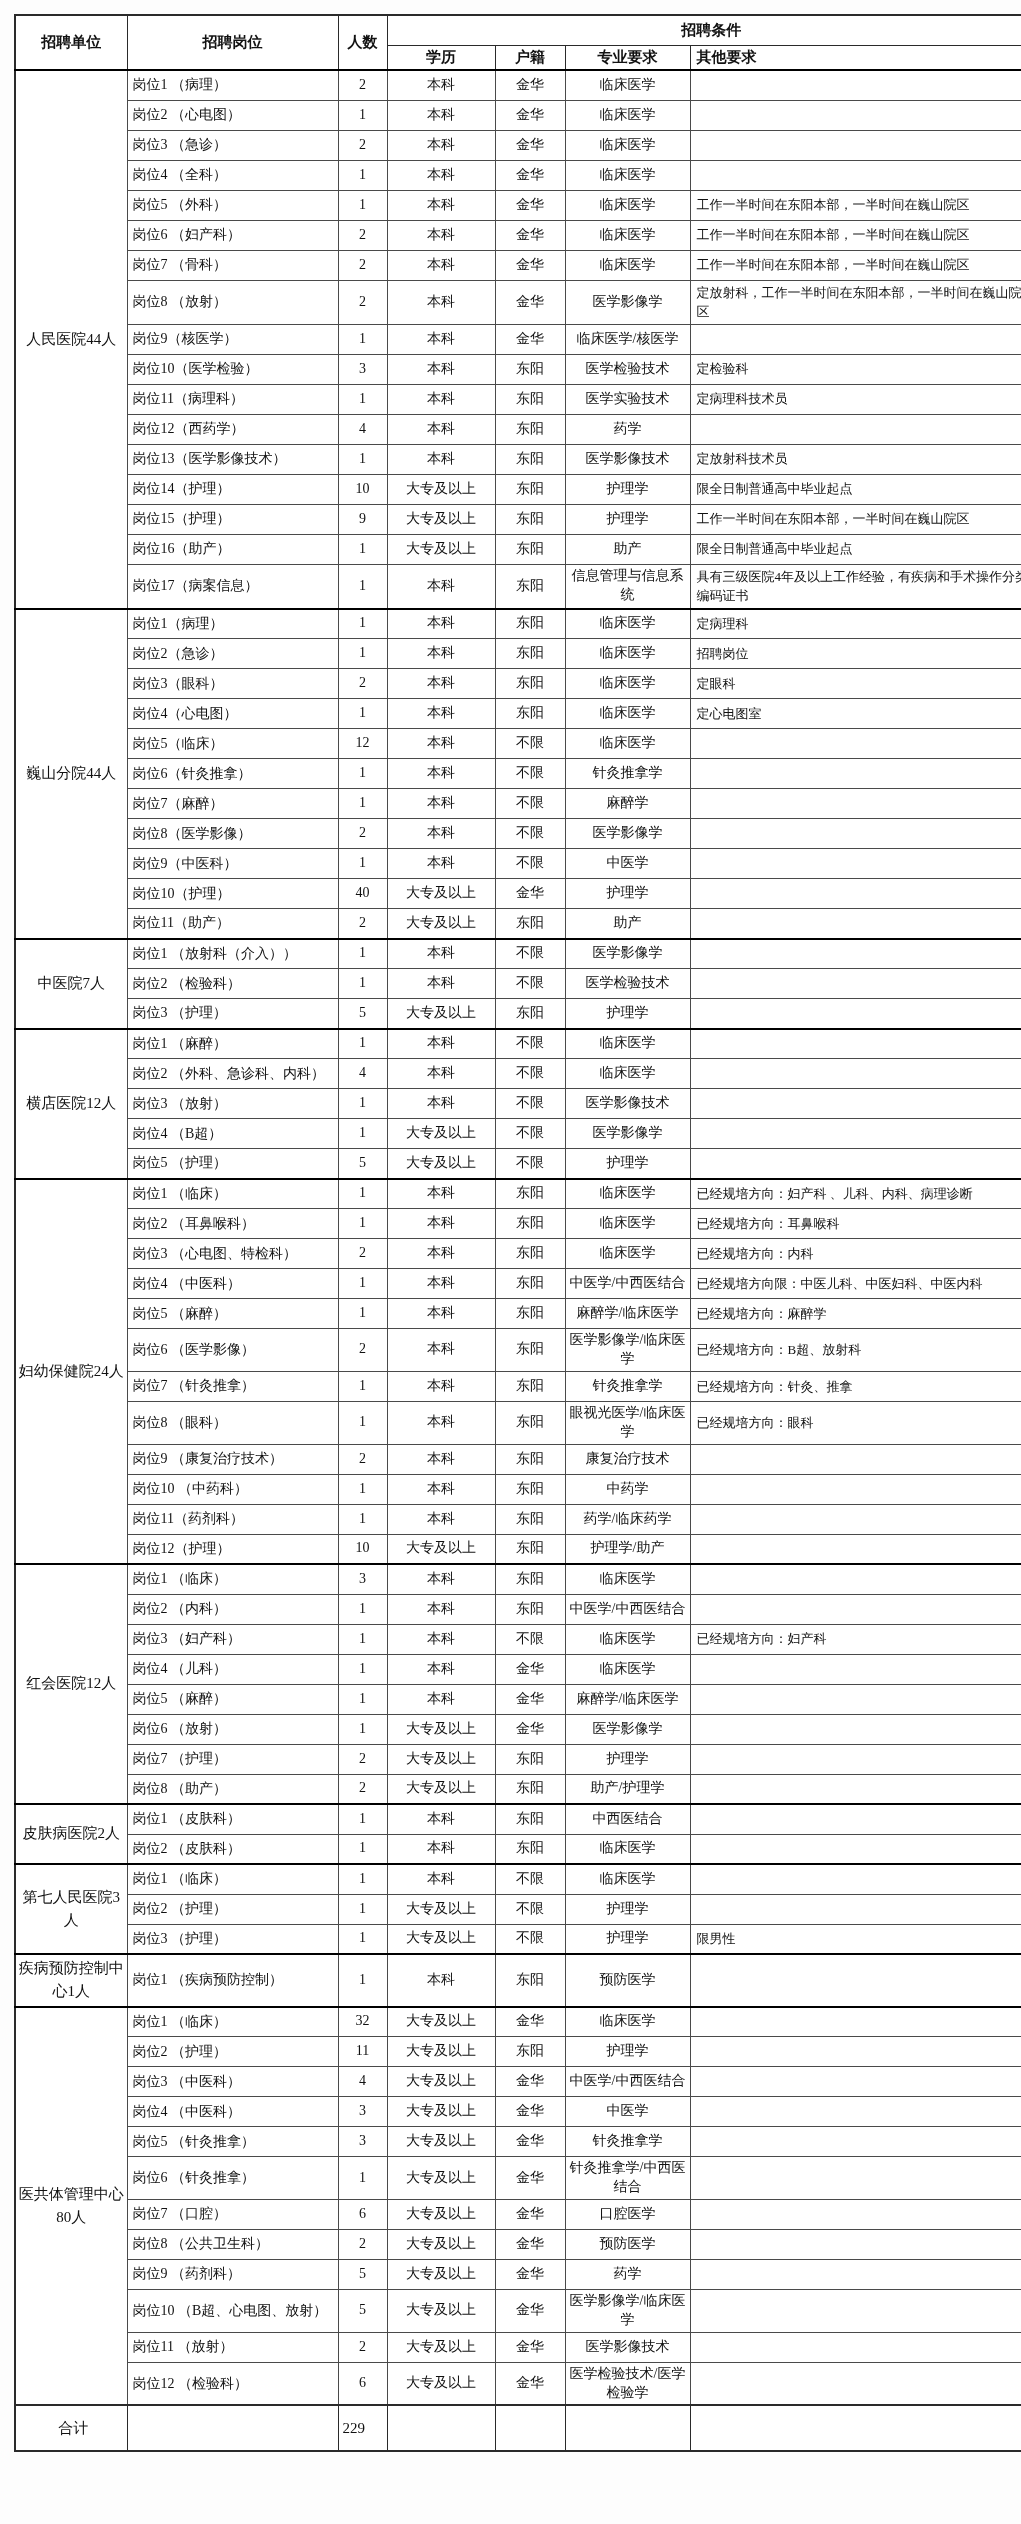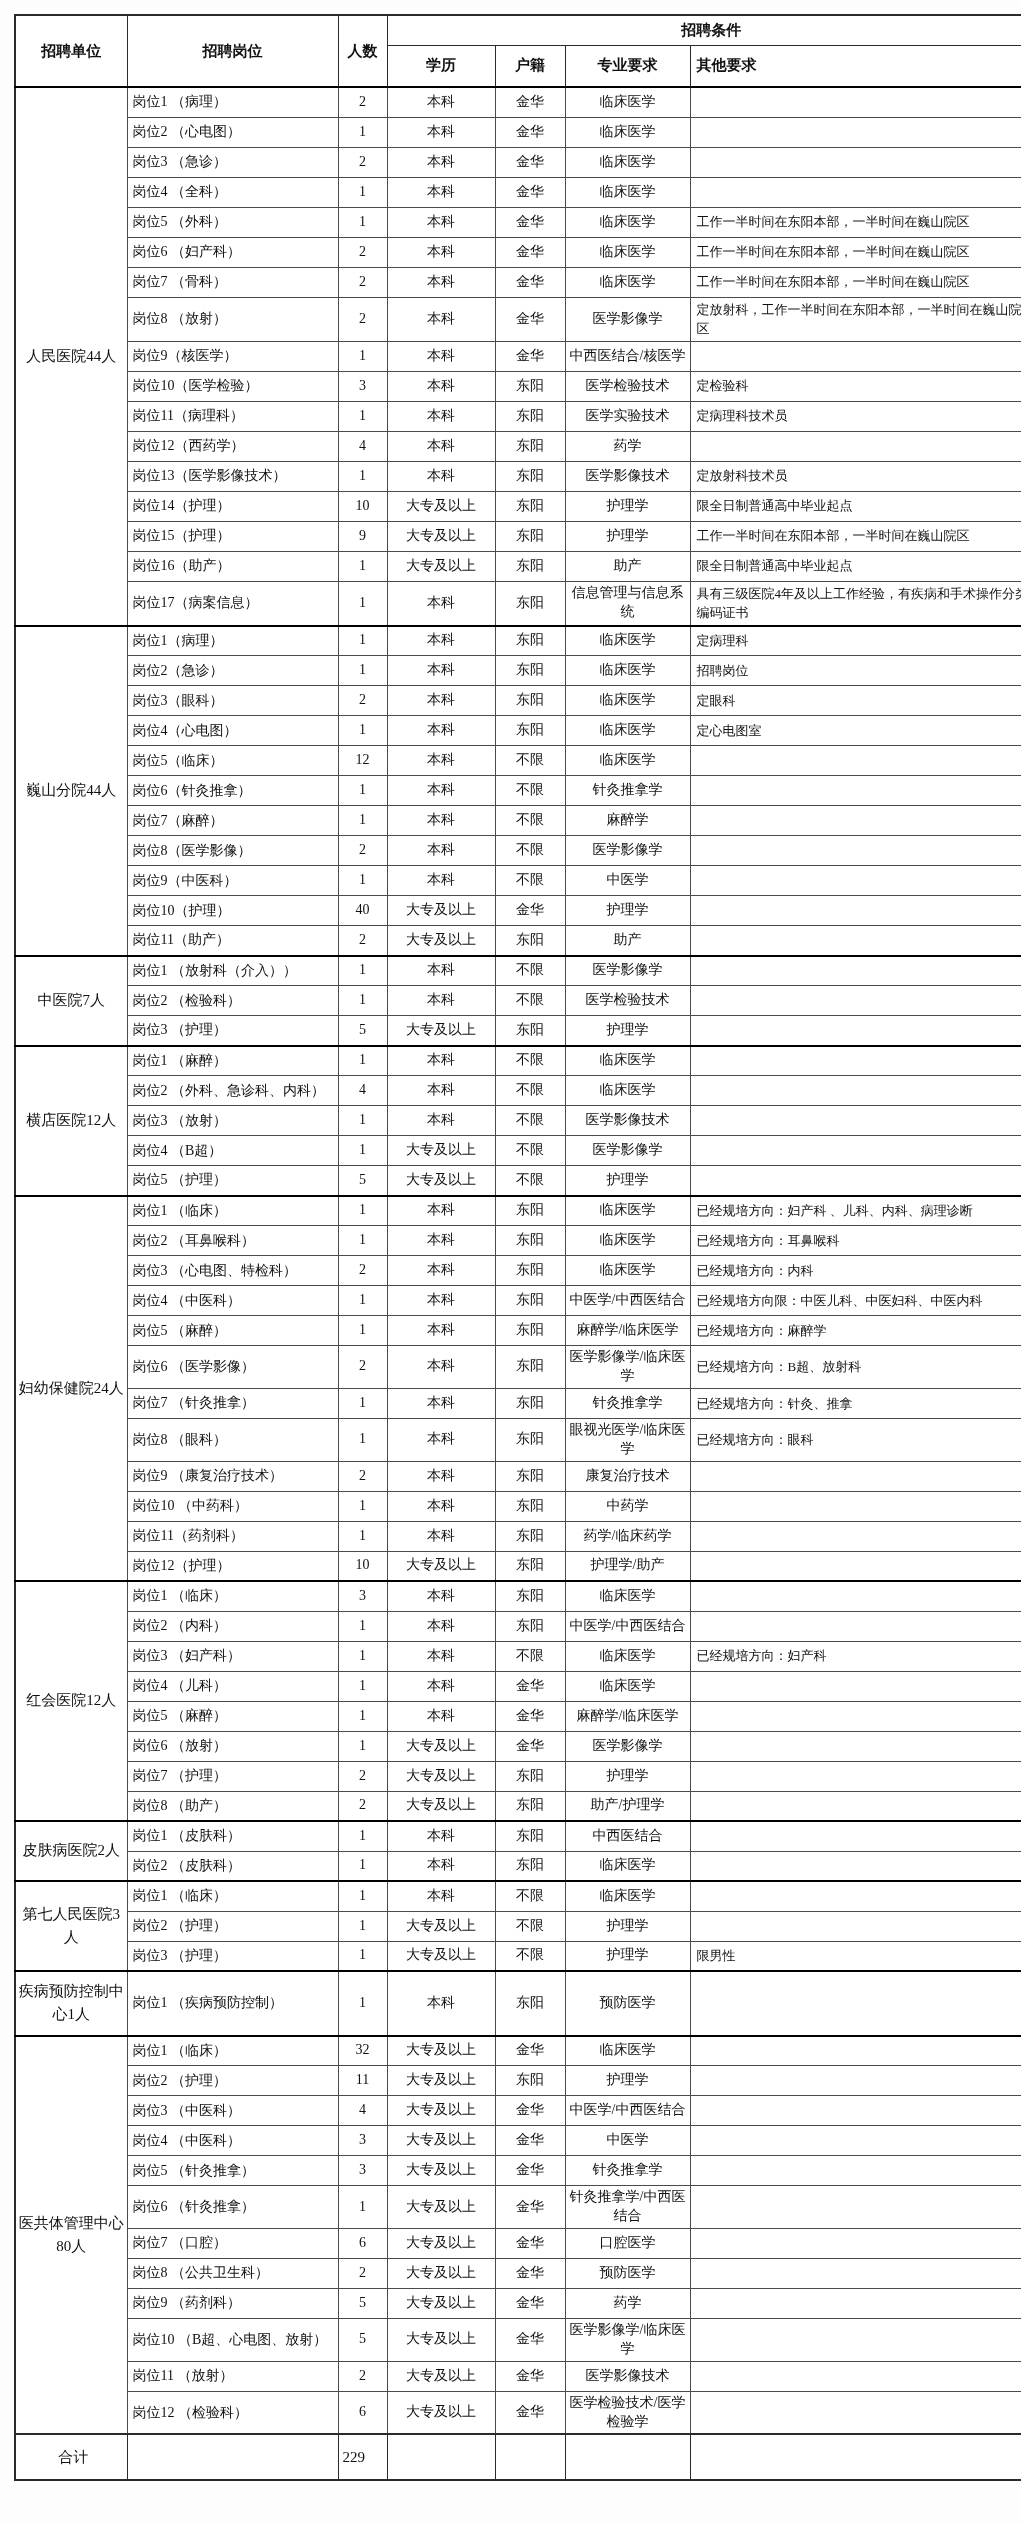--- a/index.html
+++ b/index.html
@@ -27,30 +27,30 @@
     box-sizing: border-box;
     overflow: hidden;
   }
   thead th {
     font-size: 15px;
     font-weight: bold;
     text-align: center;
     border-color: #2a2a2a;
   }
   thead tr.h1 th { height: 30px; }
-  thead tr.h2 th { height: 42px; }
+  thead tr.h2 th { height: 25px; }
   thead { border-bottom: 2px solid #000; }
   thead tr.h2 th { border-bottom: 2px solid #000; }
   th.other-h { text-align: left; padding-left: 6px; }
   tbody td { height: 30px; }
   td.unit-cell {
     text-align: center;
     font-size: 15px;
     line-height: 1.55;
-    padding: 8px 2px;
+    padding: 2px 2px;
   }
   td.position-cell {
     text-align: left;
     font-size: 14px;
     padding-left: 5px;
   }
   td.count-cell,
   td.education-cell,
   td.household-cell,
   td.major-cell {
@@ -174,21 +174,21 @@
           <td class="education-cell">本科</td>
           <td class="household-cell">金华</td>
           <td class="major-cell">医学影像学</td>
           <td class="other-cell">定放射科，工作一半时间在东阳本部，一半时间在巍山院区</td>
         </tr>
         <tr>
           <td class="position-cell">岗位9（核医学）</td>
           <td class="count-cell">1</td>
           <td class="education-cell">本科</td>
           <td class="household-cell">金华</td>
-          <td class="major-cell">中西医结合/核医学</td>
+          <td class="major-cell">临床医学/核医学</td>
           <td class="other-cell"></td>
         </tr>
         <tr>
           <td class="position-cell">岗位10（医学检验）</td>
           <td class="count-cell">3</td>
           <td class="education-cell">本科</td>
           <td class="household-cell">东阳</td>
           <td class="major-cell">医学检验技术</td>
           <td class="other-cell">定检验科</td>
         </tr>

